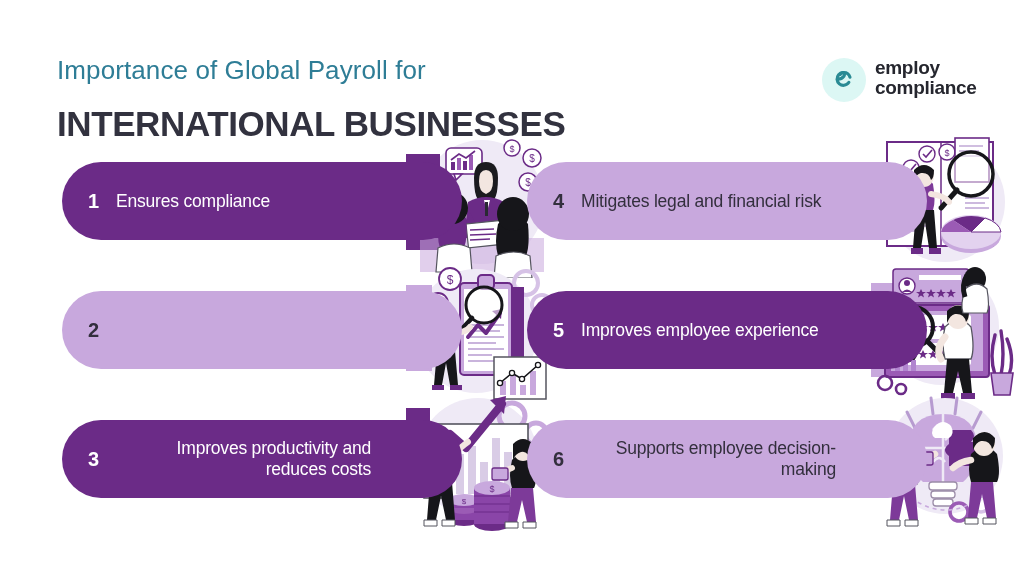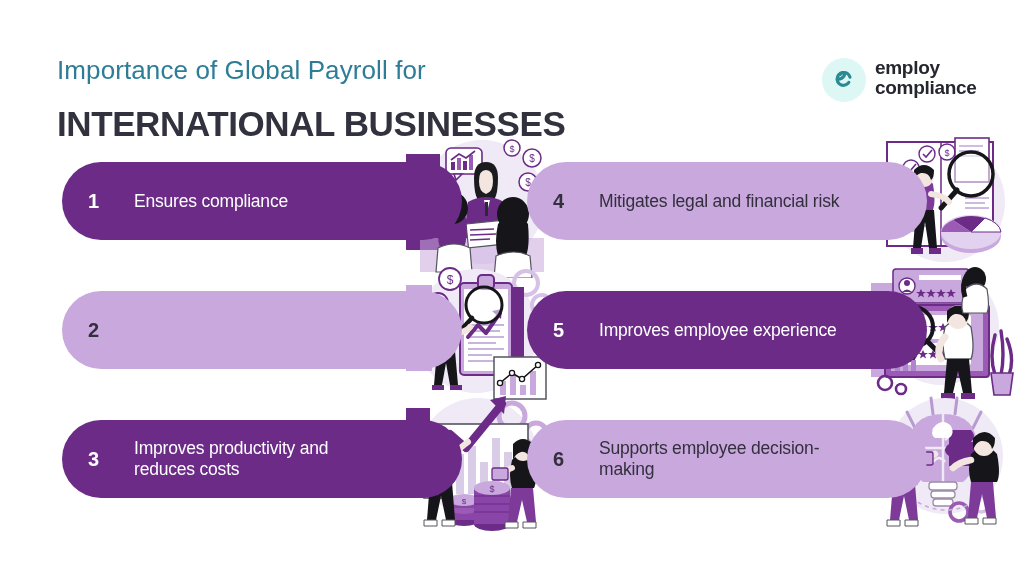--- a/index.html
+++ b/index.html
@@ -59,21 +59,21 @@
   }
   .pill.dark{ background:#6b2b87; }
   .pill.light{ background:#c8a8dd; }
 
   .num{
     font-size:20px; font-weight:bold; width:24px; flex:0 0 auto;
     text-align:left;
   }
   .label{
     font-size:17.5px; font-weight:400; line-height:1.2;
-    letter-spacing:-0.2px; margin-left:22px; max-width:255px;
+    letter-spacing:-0.2px; margin-left:4px; max-width:255px;text-align:right;
   }
   .pill.dark .num, .pill.dark .label{ color:#ffffff; }
   .pill.light .num, .pill.light .label{ color:#332f3d; }
 
   .illus{
     position:absolute; right:0px; top:-16px;
     width:145px; height:146px;
     overflow:hidden;
   }
   .col.left .illus{ right:-24px; }

